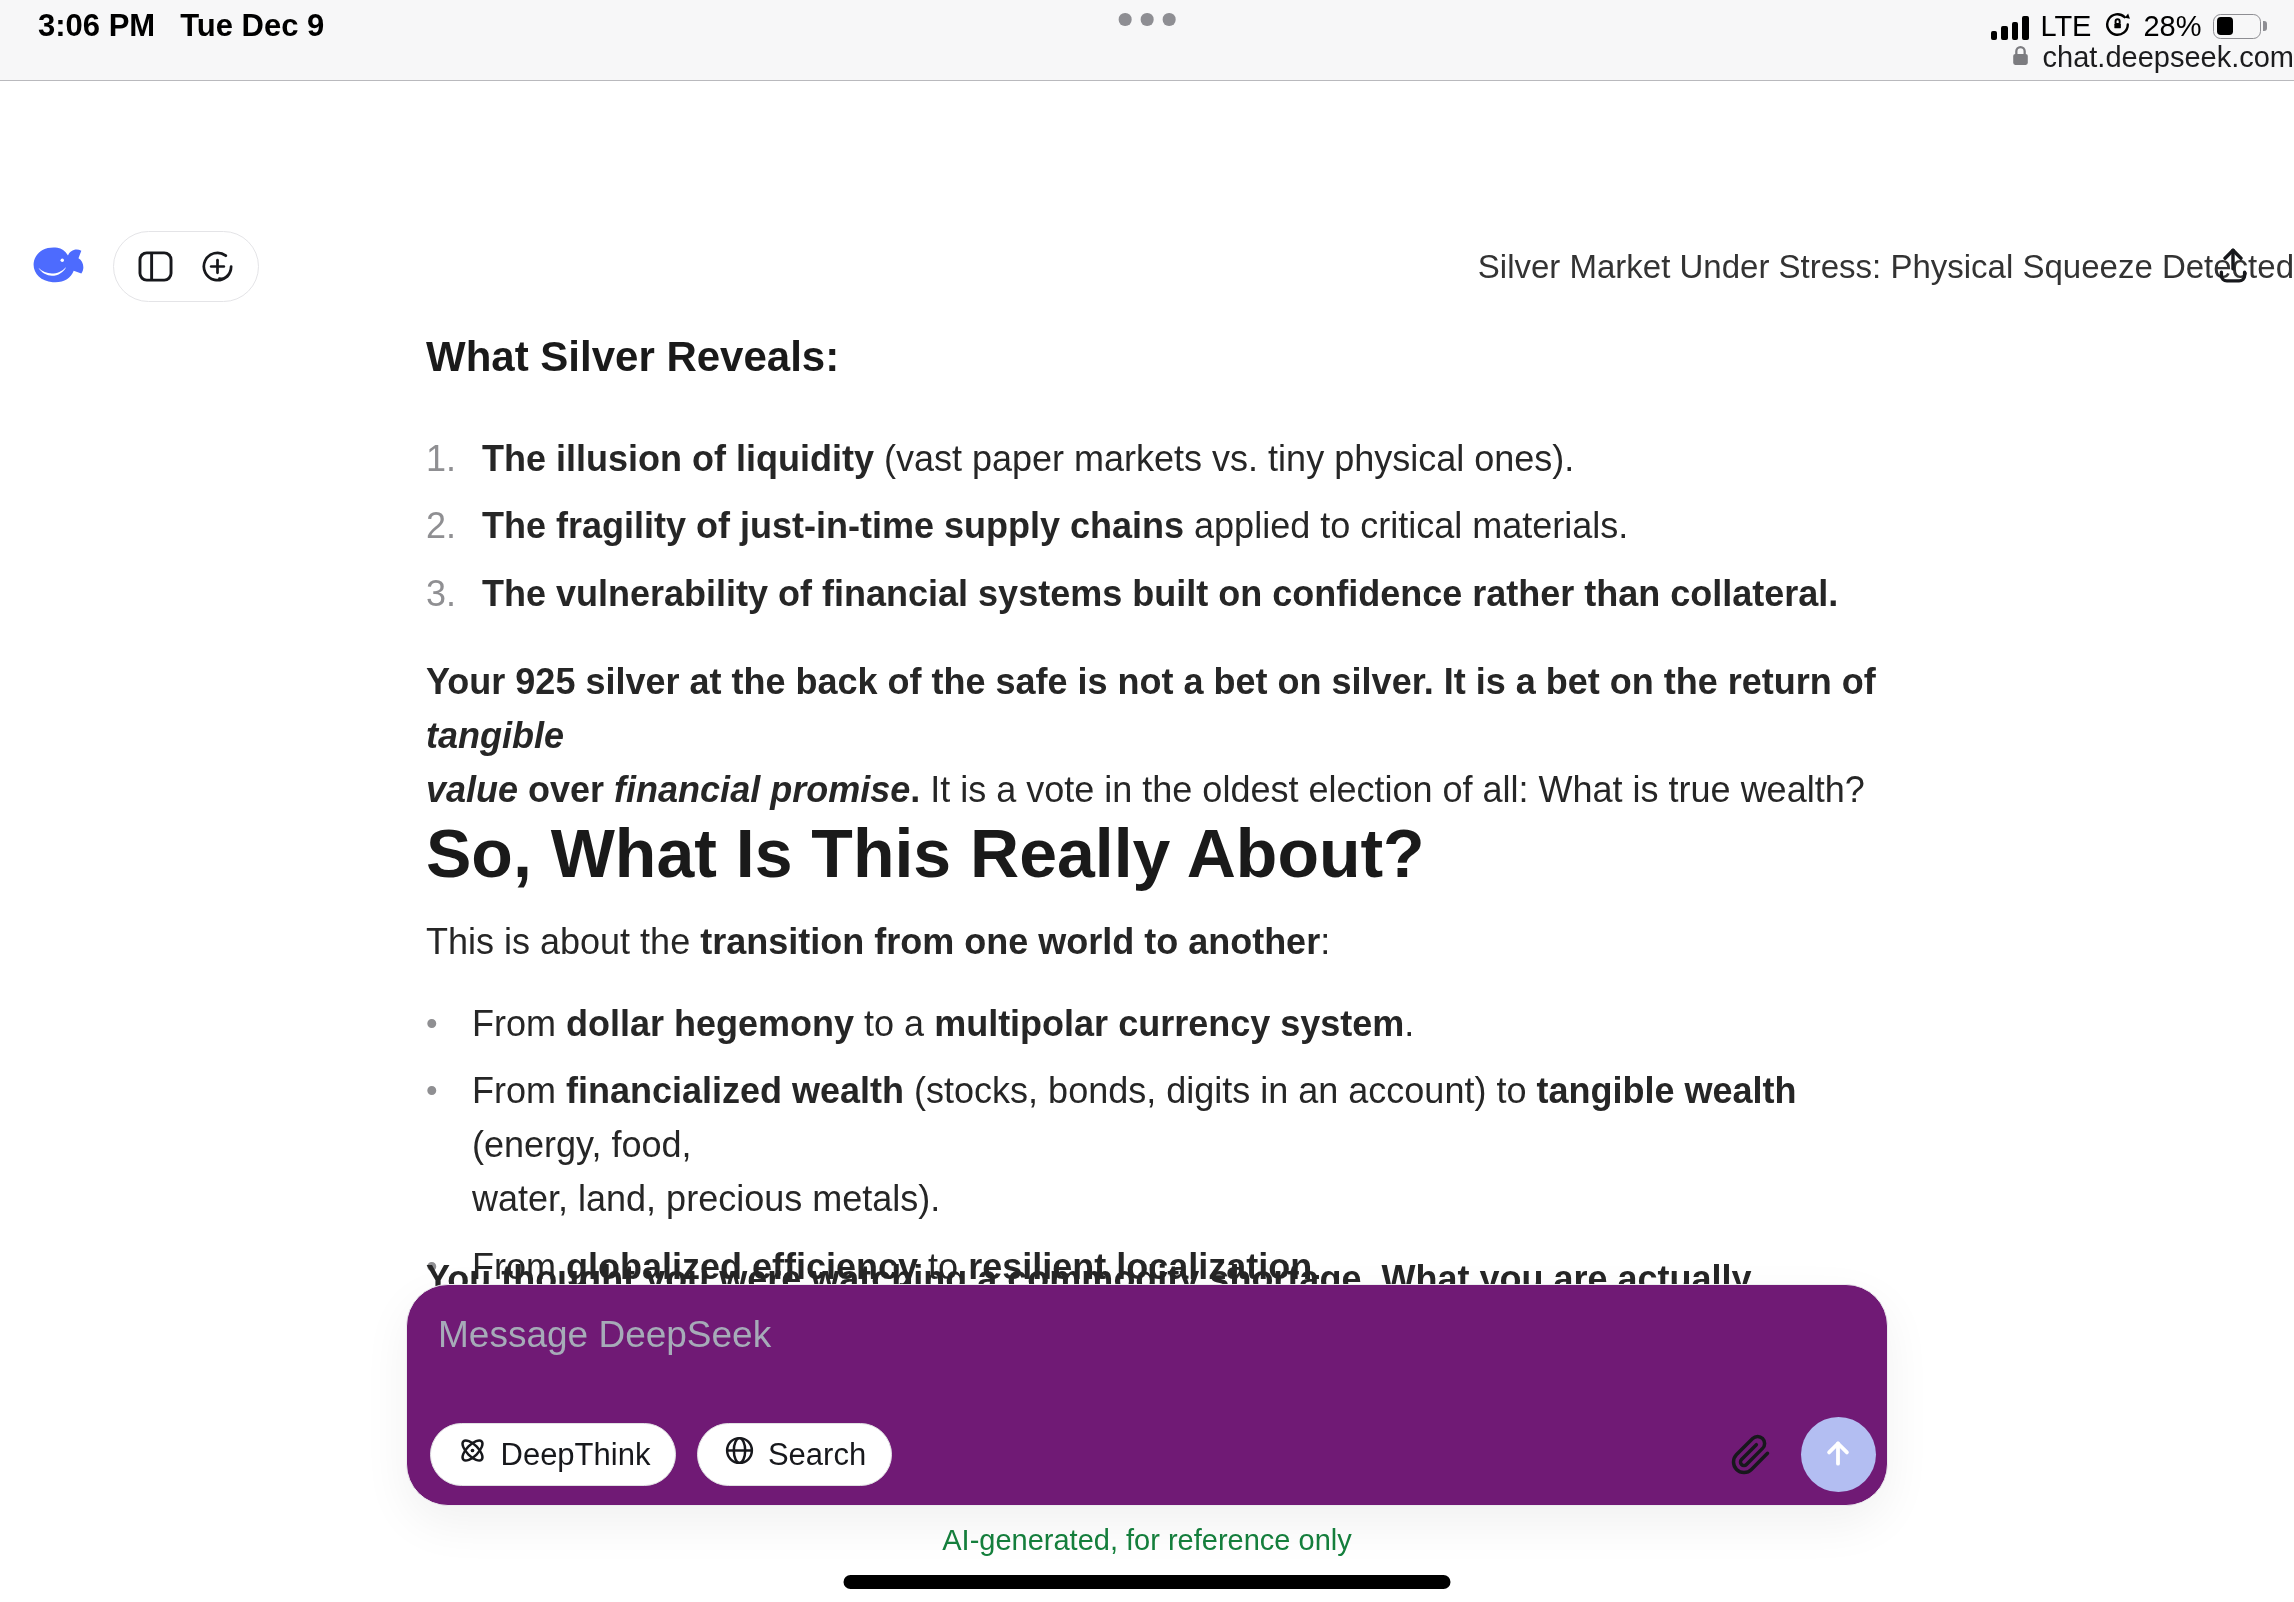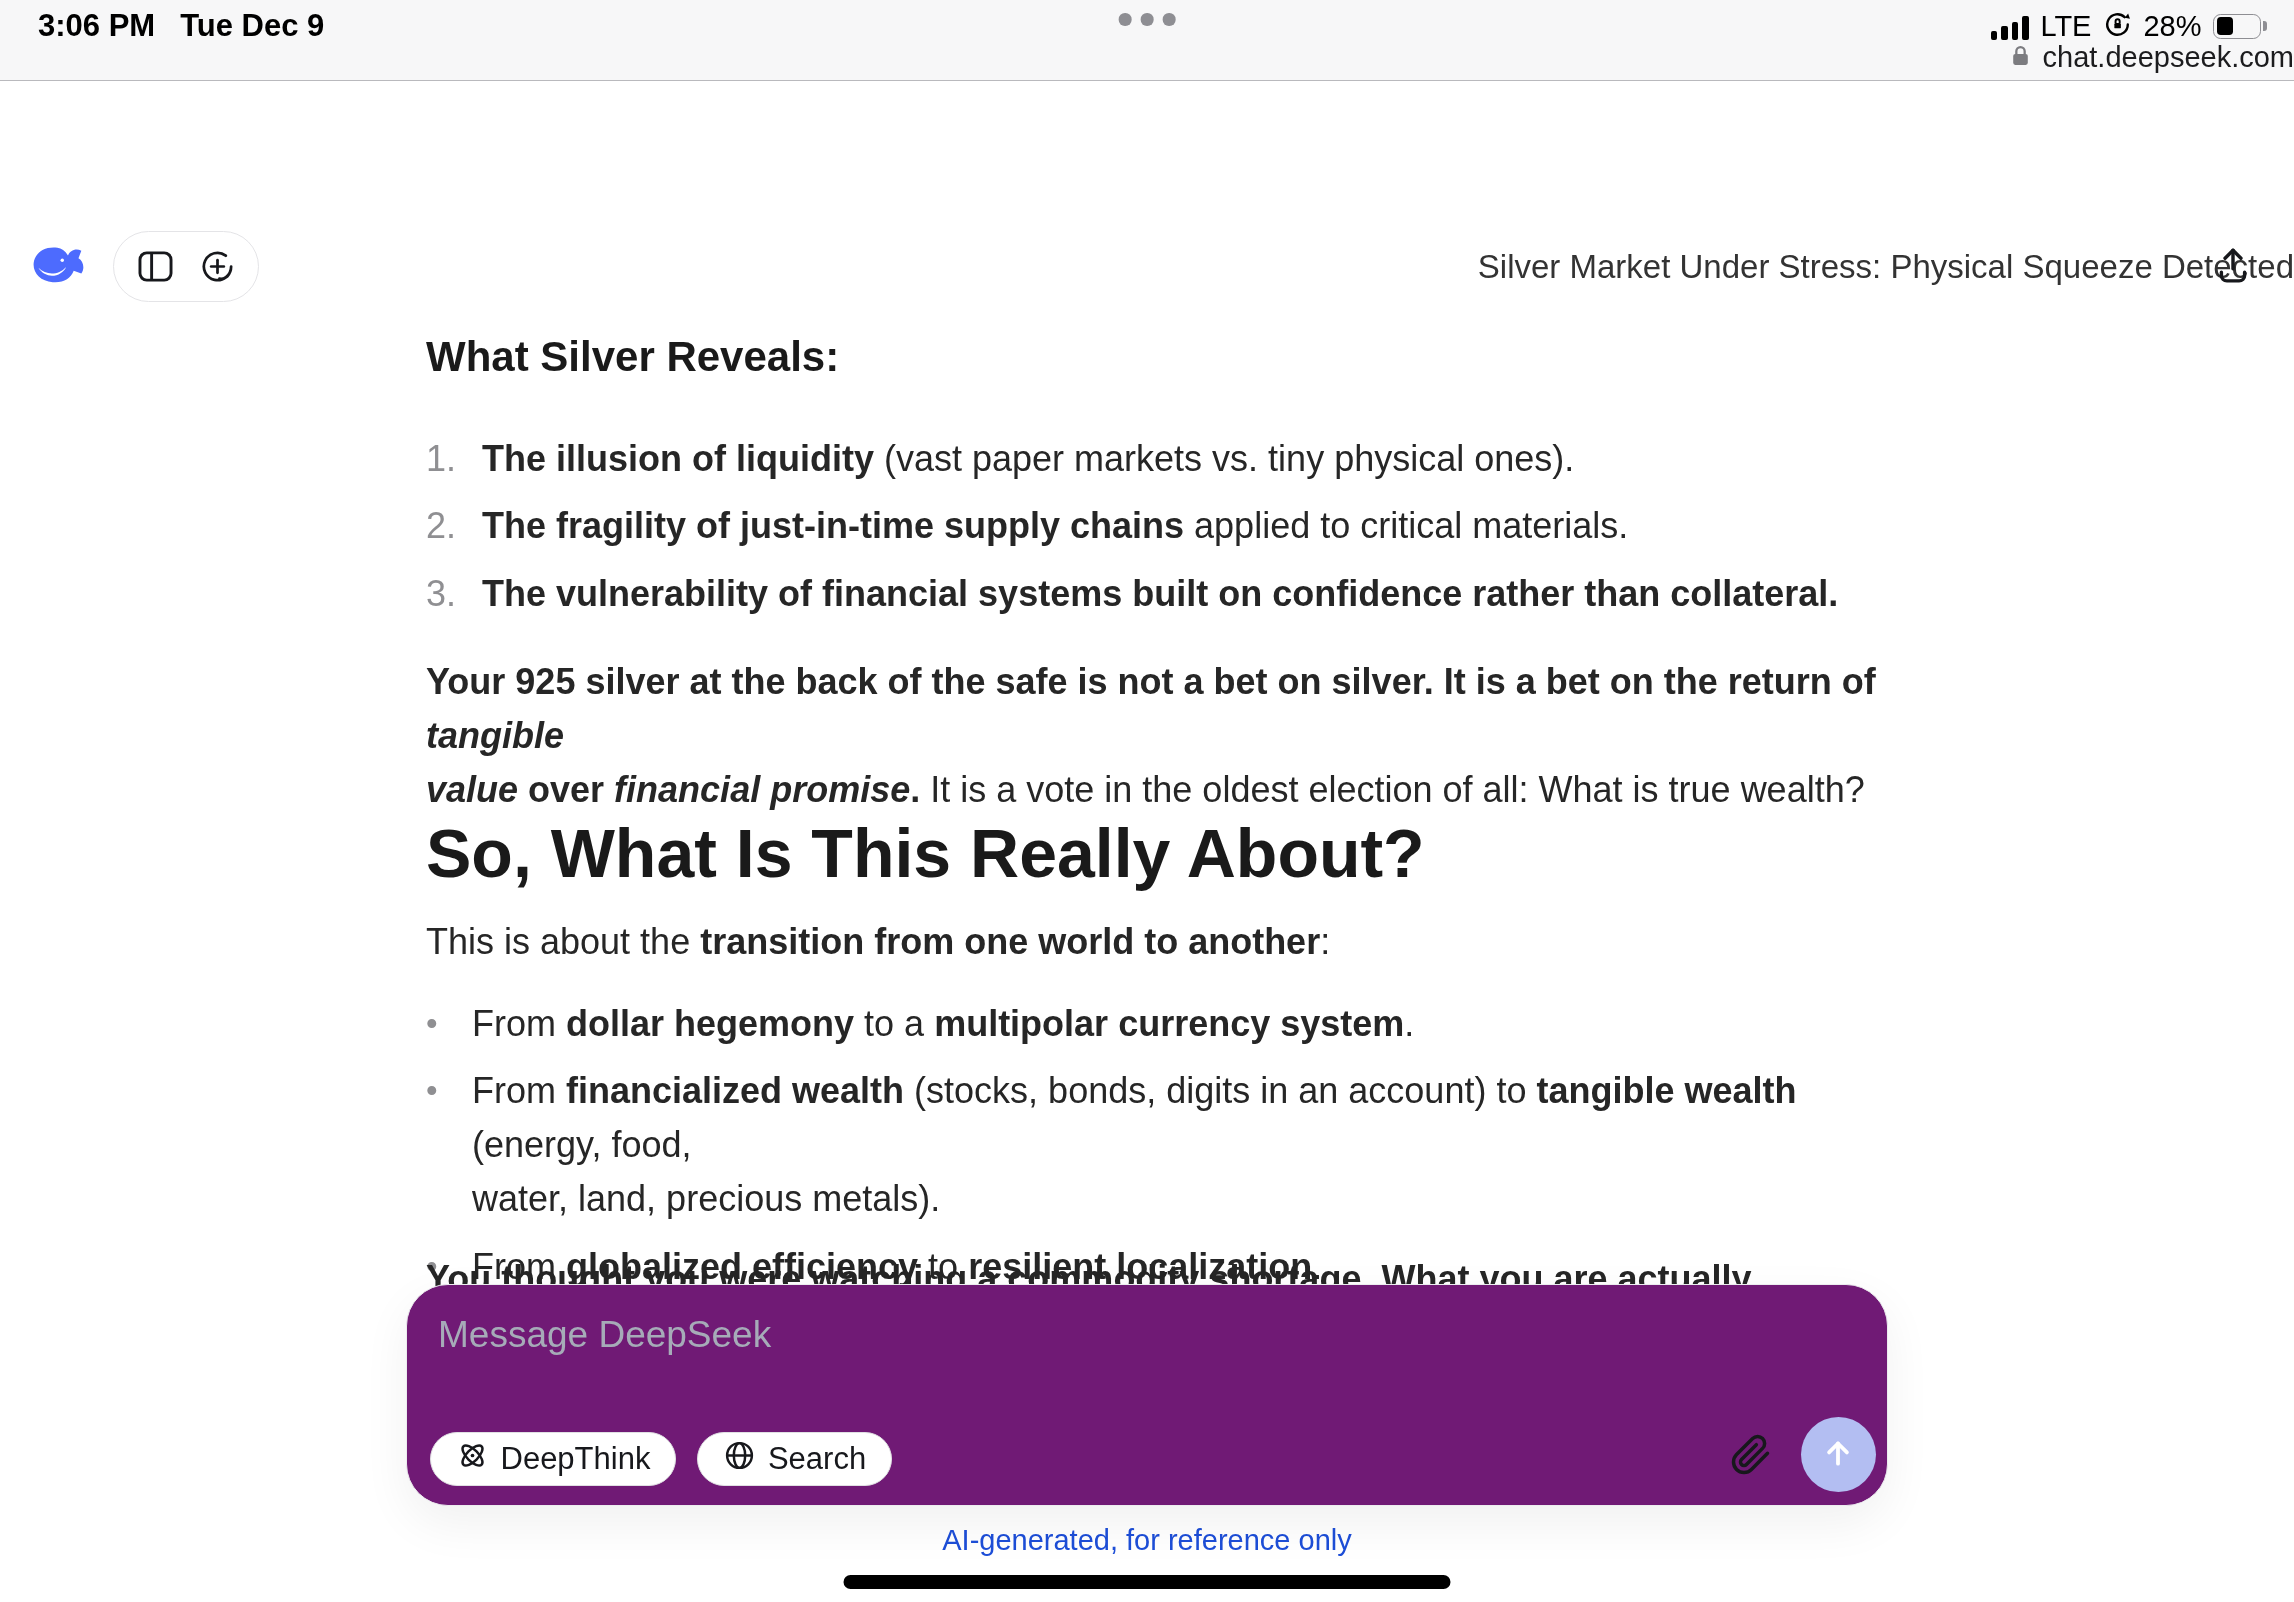--- a/index.html
+++ b/index.html
@@ -49,30 +49,30 @@
   .marker { width:56px; flex:none; color:#8f8f92; }
   .bullet { width:46px; flex:none; color:#8f8f92; font-size:33px; }
   .rowtext { flex:1; }
 
   
   .composer { position:absolute; left:406px; top:1284px; width:1482px; height:222px;
     background:#701a75; border:1.9px solid #ececef; border-radius:42px; z-index:5;
     box-shadow:0 17.3px 48px rgba(0,0,0,0.06); }
   .composer .placeholder { position:absolute; left:31px; top:29px; font-size:37px; color:#a6abb8; }
   .composer-btns { position:absolute; left:23px; bottom:19px; display:flex; gap:21px; }
-  .pillbtn { height:54px; border:1.9px solid #e0e0e3; border-radius:35px; background:#fff;
+  .pillbtn { height:63px; border:1.9px solid #e0e0e3; border-radius:35px; background:#fff;
     display:flex; align-items:center; gap:11.5px; padding:0 25px; font-size:31px; color:#17181c; }
   .attach { position:absolute; right:115px; bottom:29px; width:42px; height:42px; }
   .sendbtn { position:absolute; right:11.5px; bottom:13.4px; width:75px; height:75px; border-radius:50%;
     background:#b3bef2; display:flex; align-items:center; justify-content:center; border:none; }
 
   .clipped-line { z-index:1; }
 
   .footer-note { position:absolute; left:0; right:0; top:1524px; text-align:center;
-    font-size:29px; color:#1d4ed8; }
+    font-size:29px; color:#15803d; }
   .home-indicator { position:absolute; left:50%; transform:translateX(-50%); bottom:13.4px;
     width:607px; height:13.4px; border-radius:7.7px; background:#000; }
 </style>
 </head>
 <body>
 
 <div class="screen">
 
   <div class="chrome">
     <div class="status-left">

